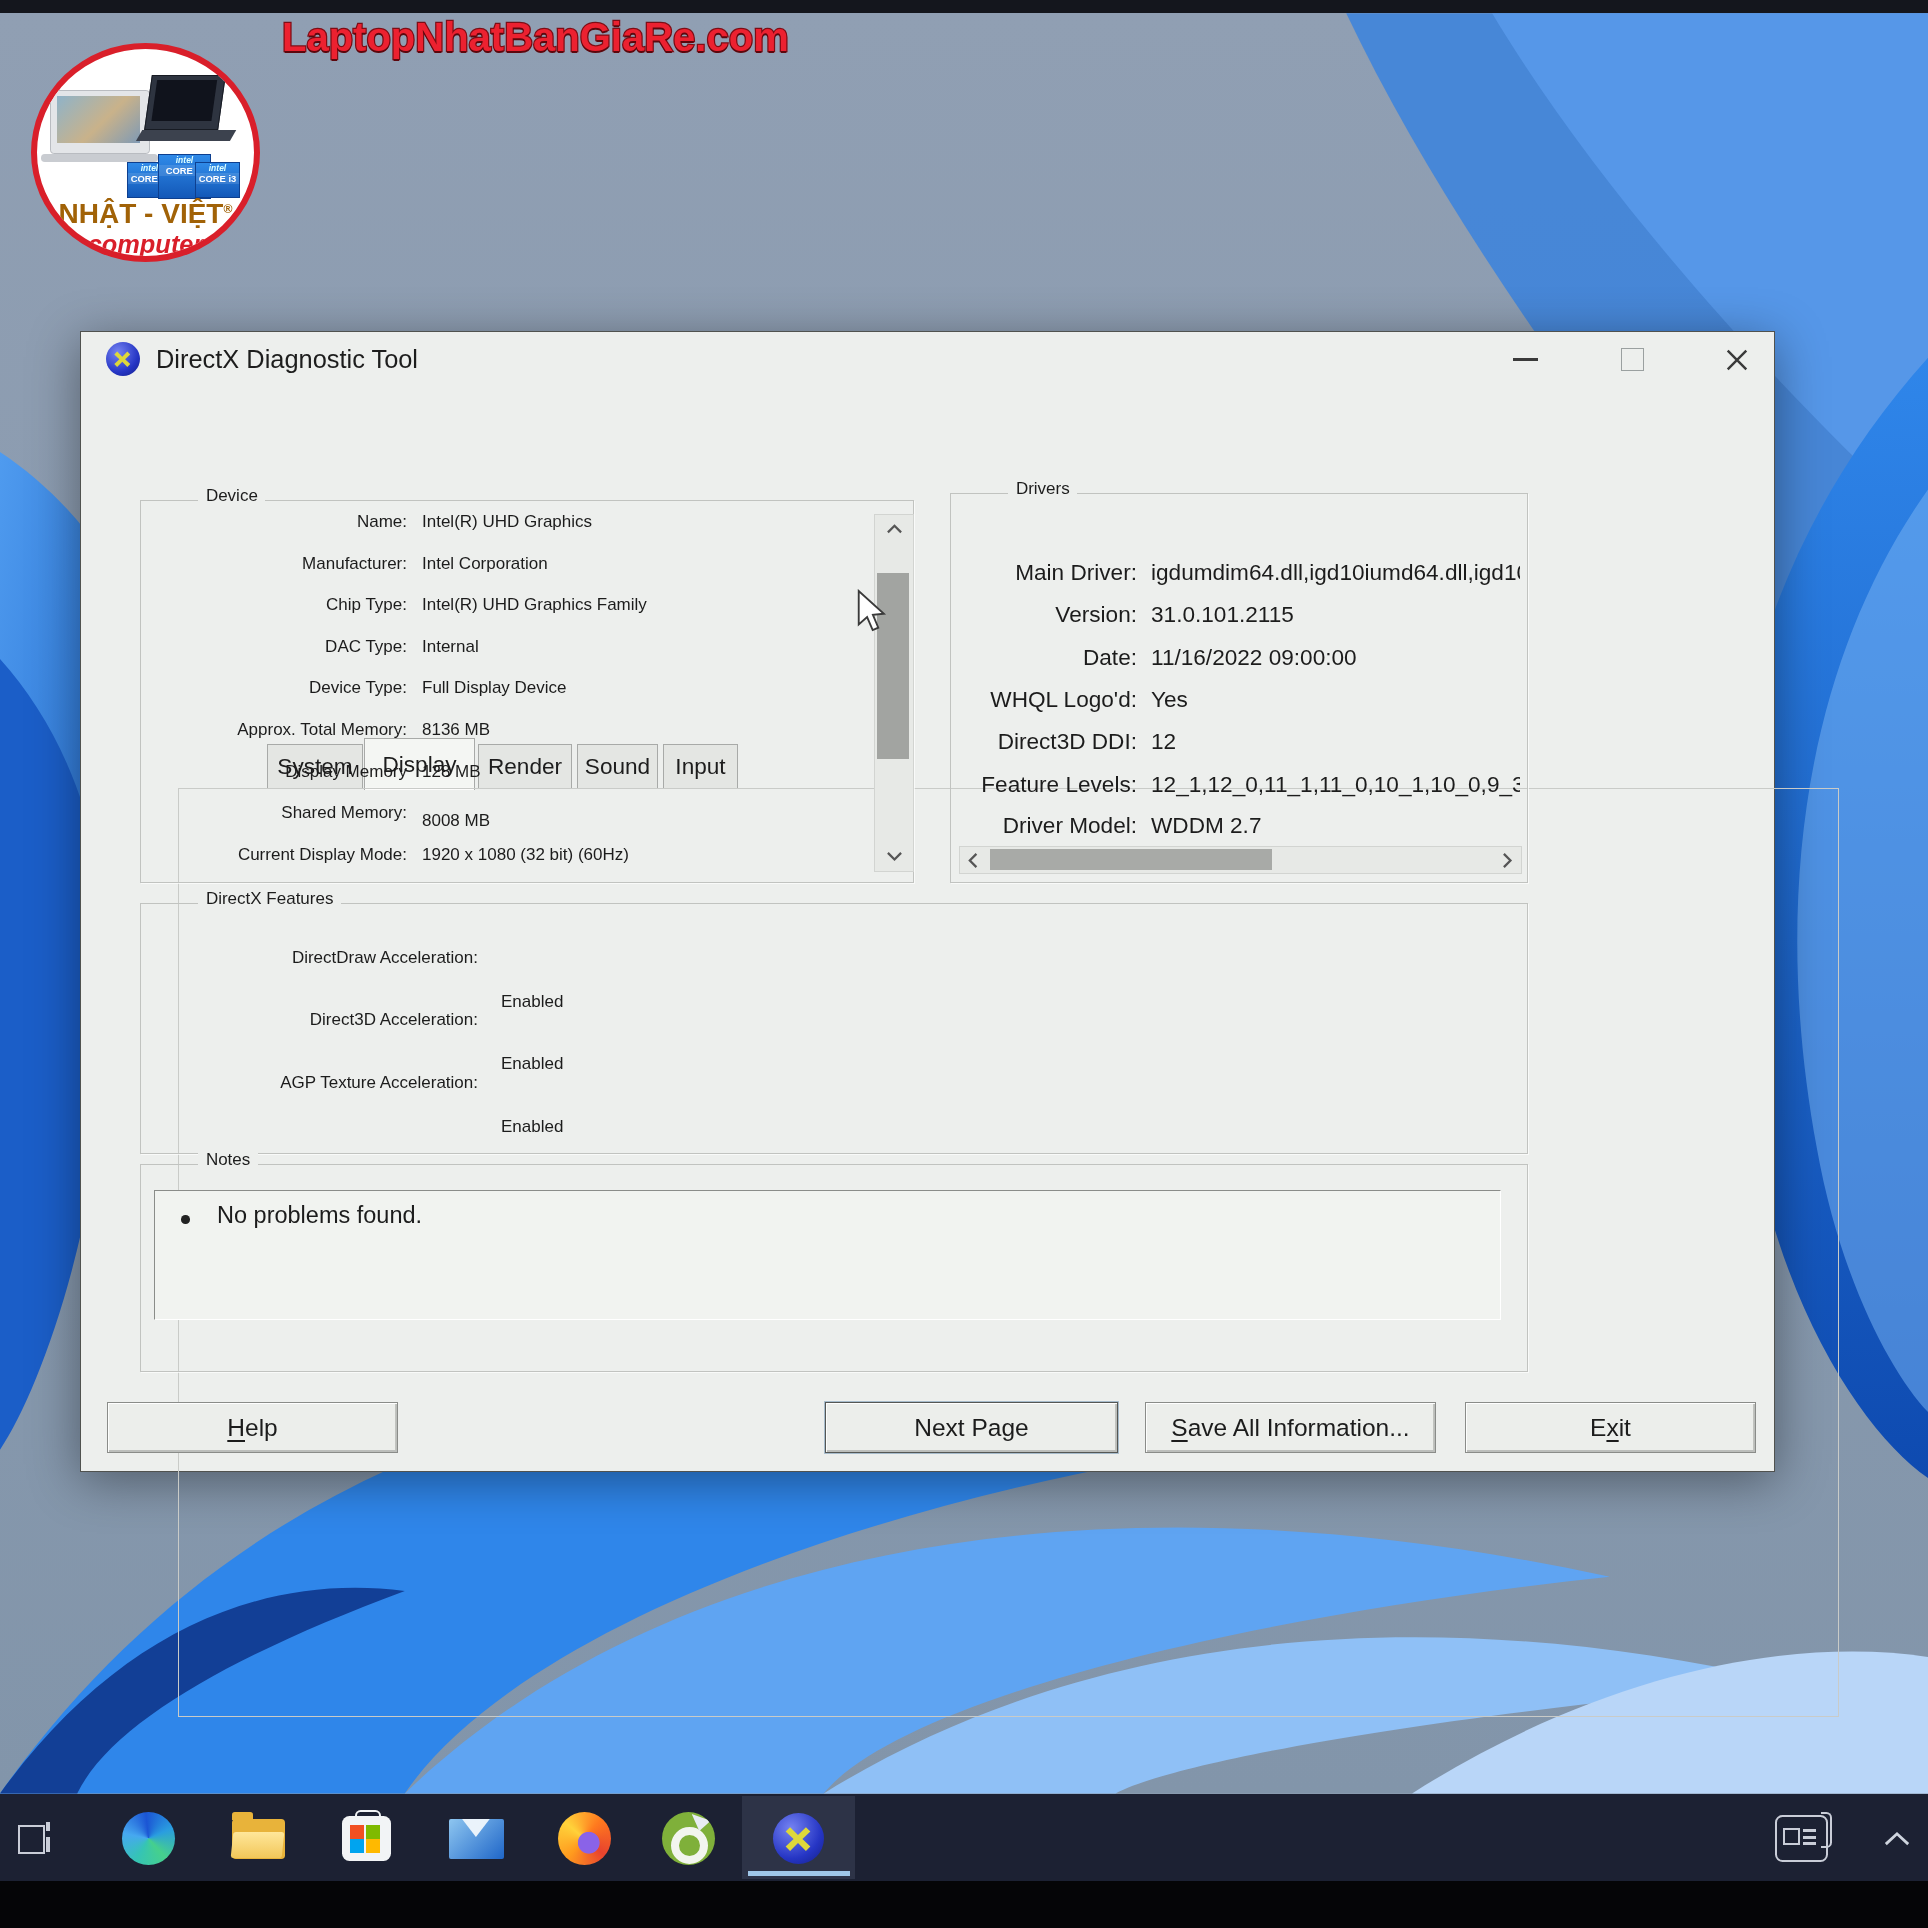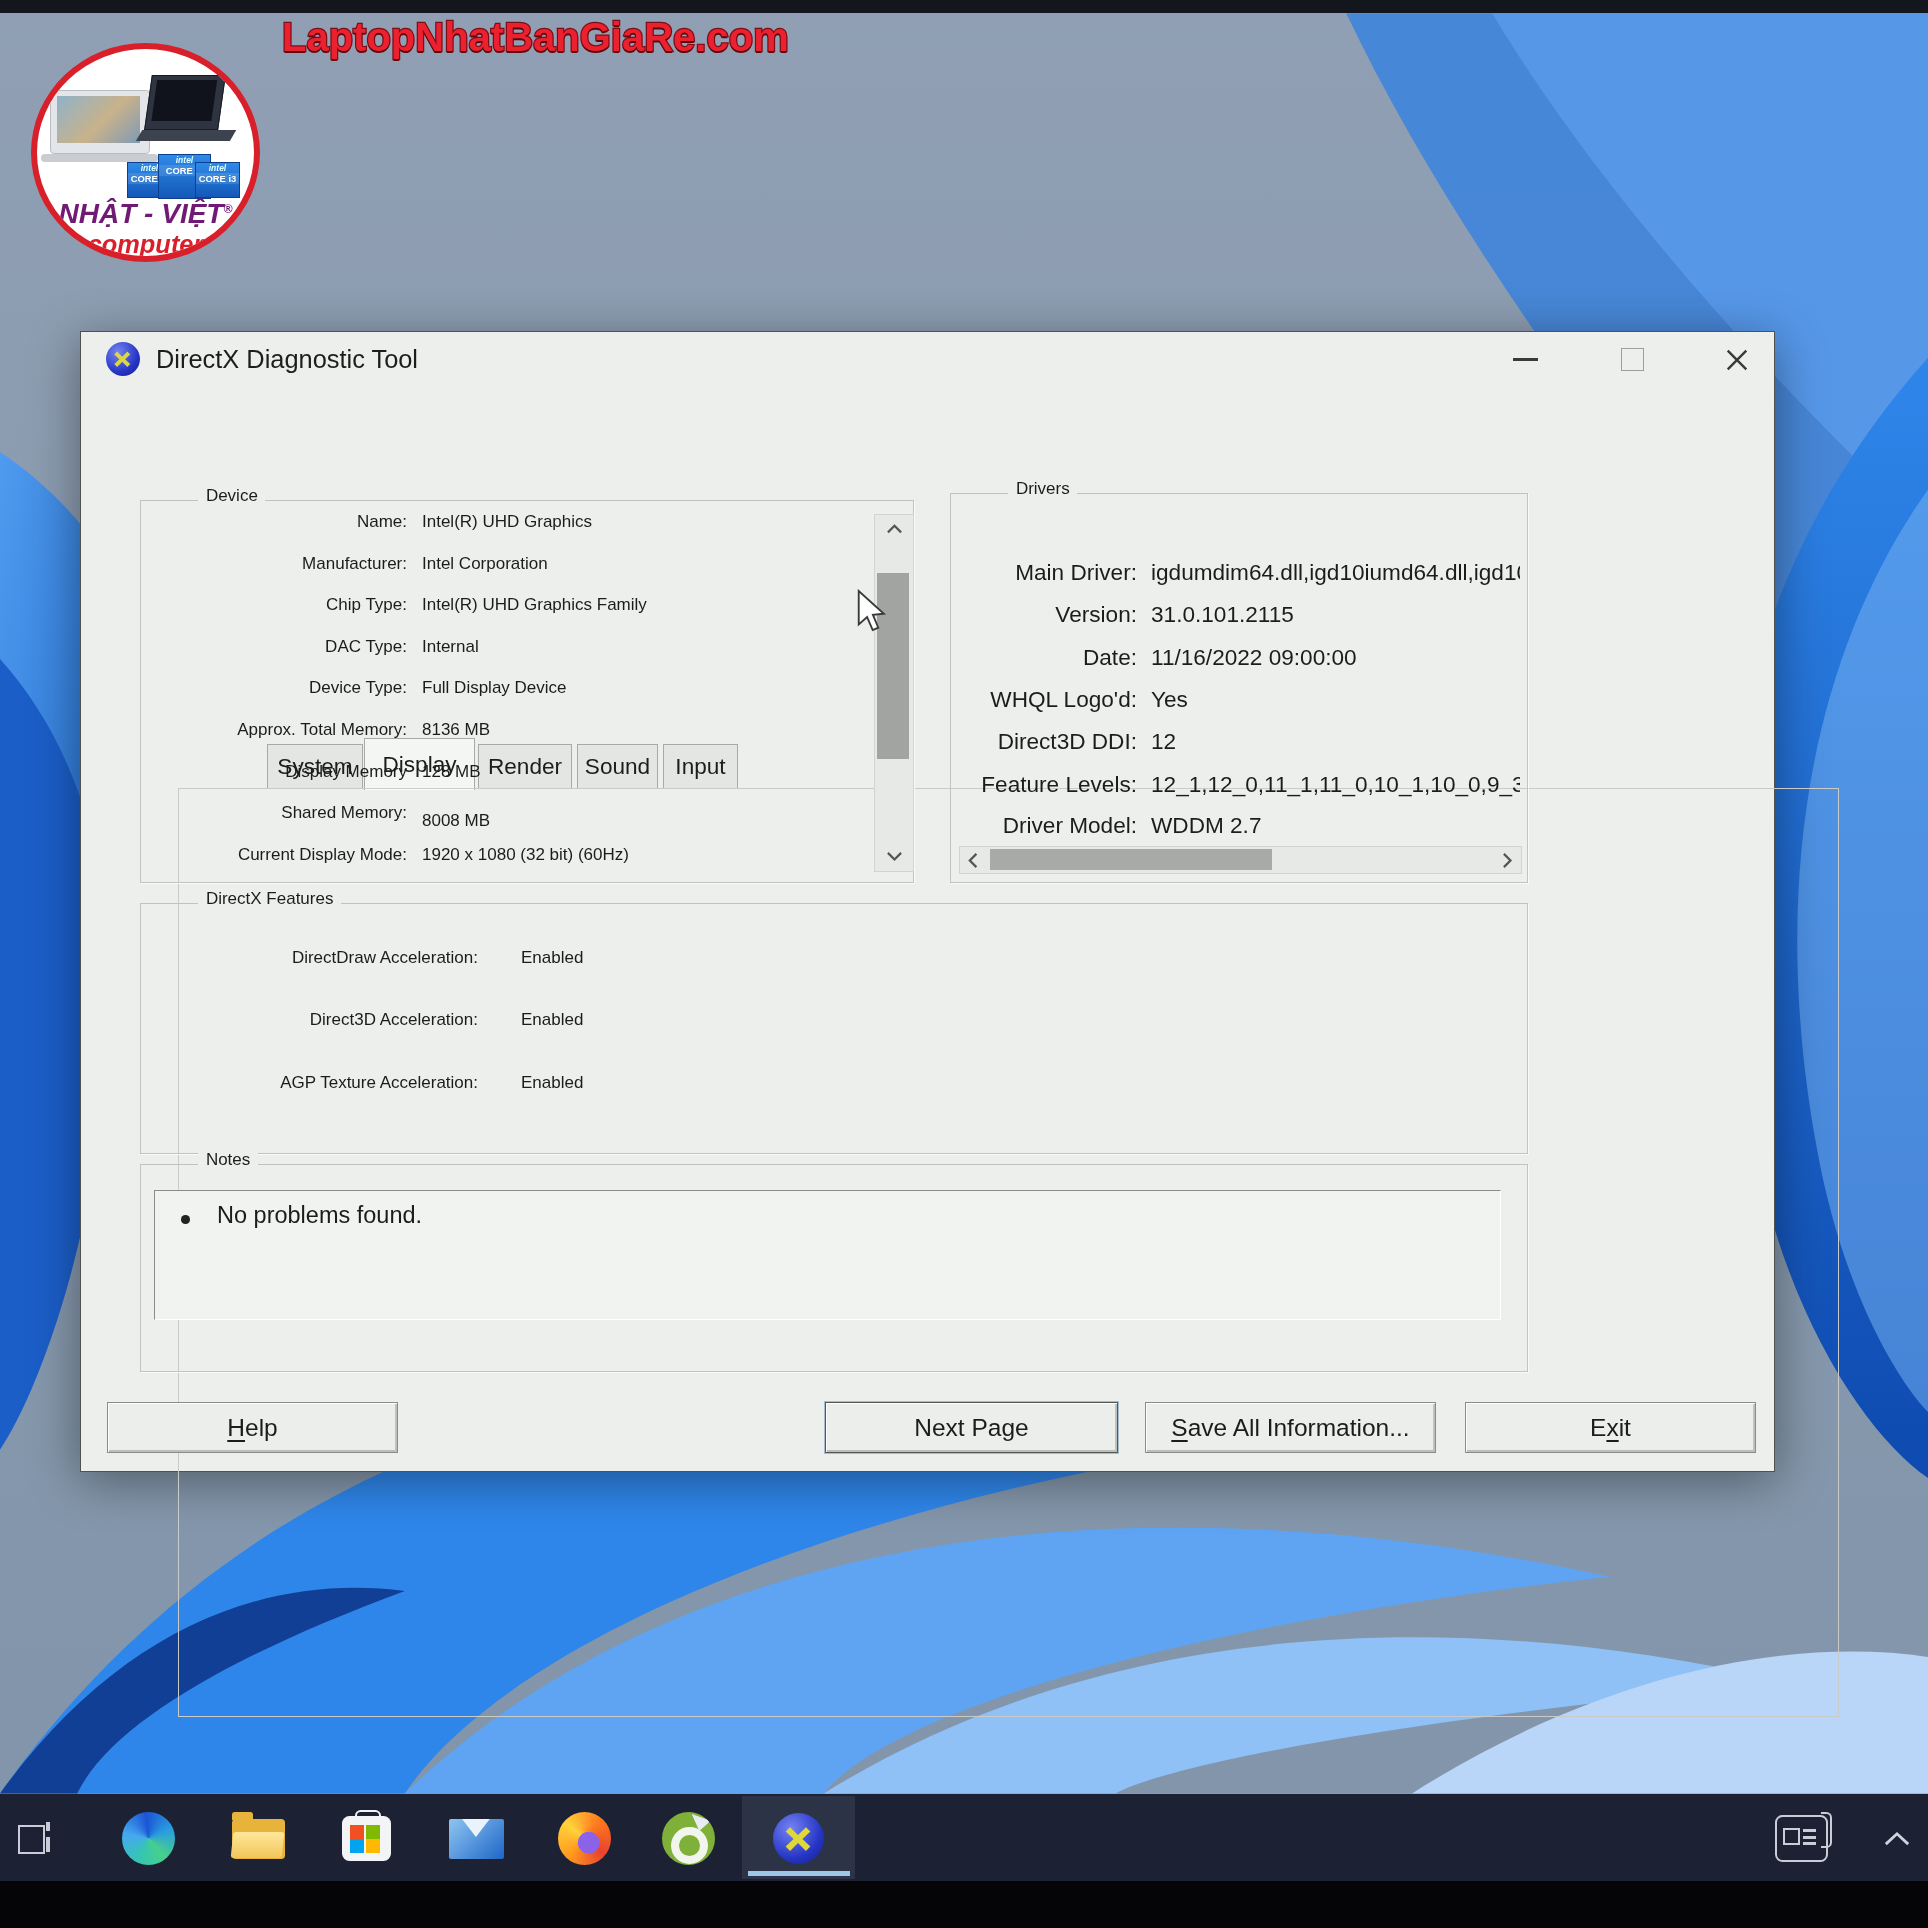--- a/index.html
+++ b/index.html
@@ -26,21 +26,21 @@
   .laptop-b-screen{left:4.7px;top:3.8px;width:60px;height:41px;background:#10131c;}
   .laptop-b-base{left:102px;top:81px;width:94px;height:11.3px;background:#3c424e;transform:skewX(-30deg);}
   .badge{background:linear-gradient(#2f8ae8,#1358b8);border:0.9px solid #0d3f8f;color:#fff;
          text-align:center;font-weight:700;overflow:hidden;}
   .badge small{display:block;font-size:8.5px;font-style:italic;color:#dff;}
   .badge span{display:block;font-size:9.4px;color:#fff;background:rgba(255,255,255,.12);}
   #badge1{left:90px;top:113px;width:43px;height:34px;font-size:8.5px;}
   #badge2{left:121px;top:105px;width:51px;height:43px;font-size:9.4px;}
   #badge3{left:158px;top:113px;width:43px;height:34px;font-size:8.5px;}
   #wm-line1{left:0;top:149px;width:217px;text-align:center;font-size:28px;font-weight:900;
-            font-style:italic;color:#701a75;}
+            color:#a16207;}
   #wm-reg{font-size:12.2px;vertical-align:super;}
   #wm-line2{left:0;top:181px;width:217px;text-align:center;font-size:25.4px;font-weight:900;
             font-style:italic;color:#d91f2a;}
 
   
   #win{left:80px;top:331px;width:1693px;height:1139px;background:#edefed;
        border:0.9px solid #50524f;box-shadow:0 9.4px 47px rgba(0,0,0,.4);}
   #titlebar{left:0;top:0;width:1693px;height:55px;}
   #title-text{left:75px;top:13px;font-size:25.4px;color:#1d1d1d;}
   .dx-ball{border-radius:50%;background:radial-gradient(circle at 35% 30%,#7583f2,#2535c4 62%,#131e86);
@@ -71,21 +71,21 @@
   #grp-features{left:139px;top:902px;width:1386px;height:249px;}
   #grp-notes{left:139px;top:1164px;width:1386px;height:206px;}
 
   .fl{position:absolute;height:28px;font-size:17px;color:#1c1c1c;white-space:nowrap;}
   .flab{text-align:right;}
   
   .d-lab{left:0;width:266px;} .d-val{left:281px;}
   
   .v-lab{left:0;width:186px;font-size:22.6px;} .v-val{left:200px;width:369px;overflow:hidden;font-size:22.6px;}
   
-  .f-lab{left:0;width:337px;} .f-val{left:380px;}
+  .f-lab{left:0;width:337px;} .f-val{left:360px;margin-top:44px;}
 
   
   .sb{background:#e7e9e6;border:0.9px solid #d2d4d1;}
   #vsb{left:733px;top:13px;width:38px;height:356px;}
   .sb-btn{position:absolute;width:100%;height:28px;display:flex;align-items:center;justify-content:center;}
   #vsb-thumb{position:absolute;left:1.9px;top:58px;width:32px;height:186px;background:#a2a4a1;}
   #hsb{left:7.5px;top:352px;width:561px;height:26px;}
   .sb-btn-h{position:absolute;top:0;width:26px;height:100%;display:flex;align-items:center;justify-content:center;}
   #hsb-thumb{position:absolute;left:30px;top:1.9px;width:282px;height:21px;background:#a8aaa7;}
 

